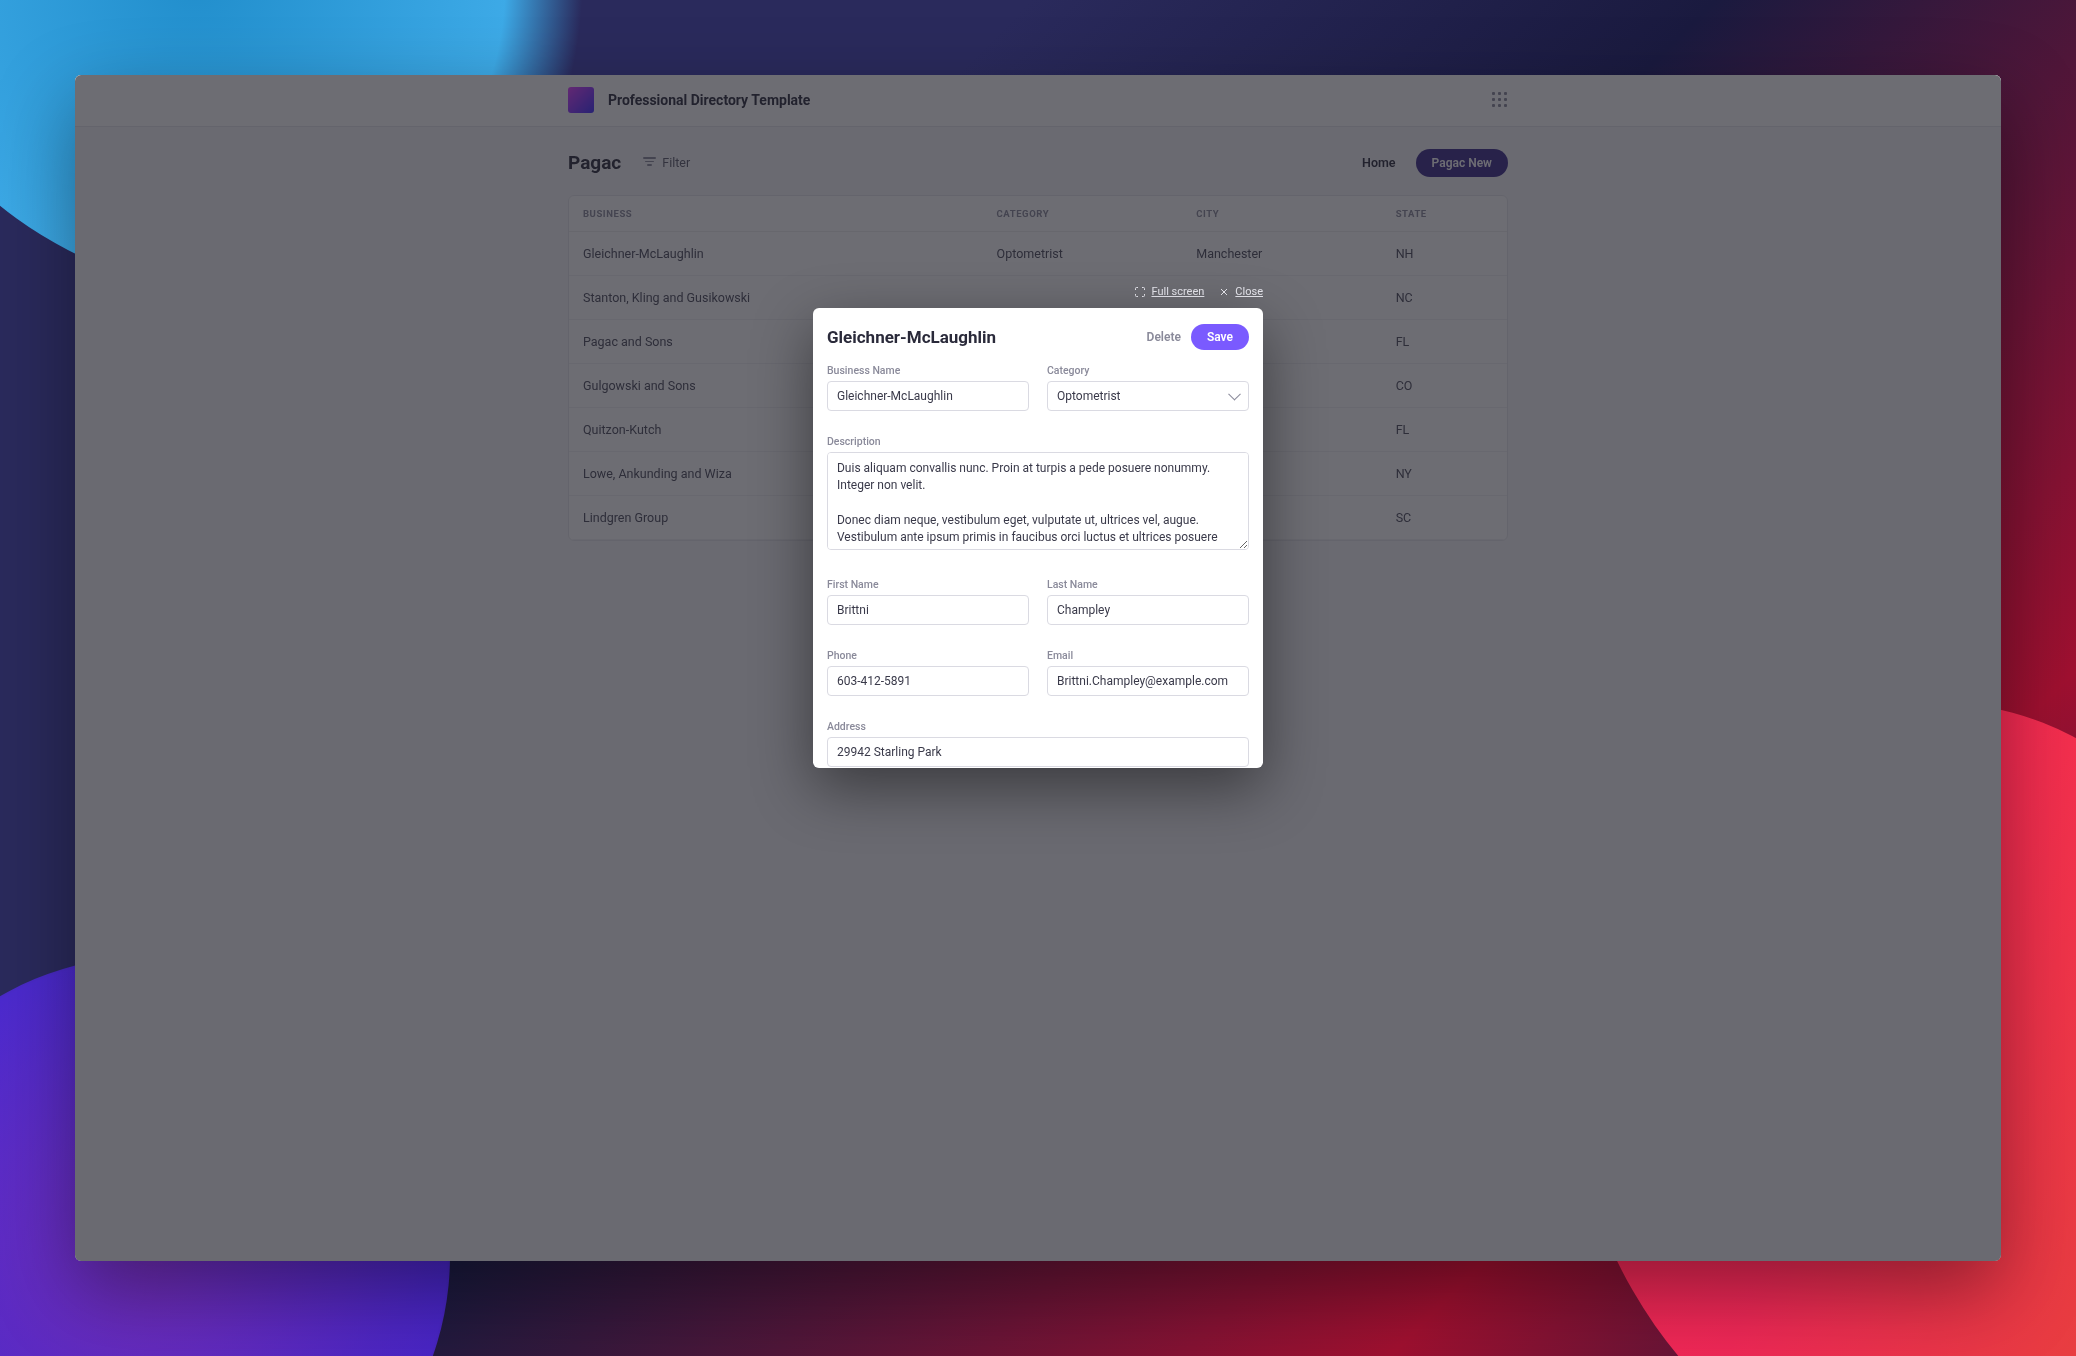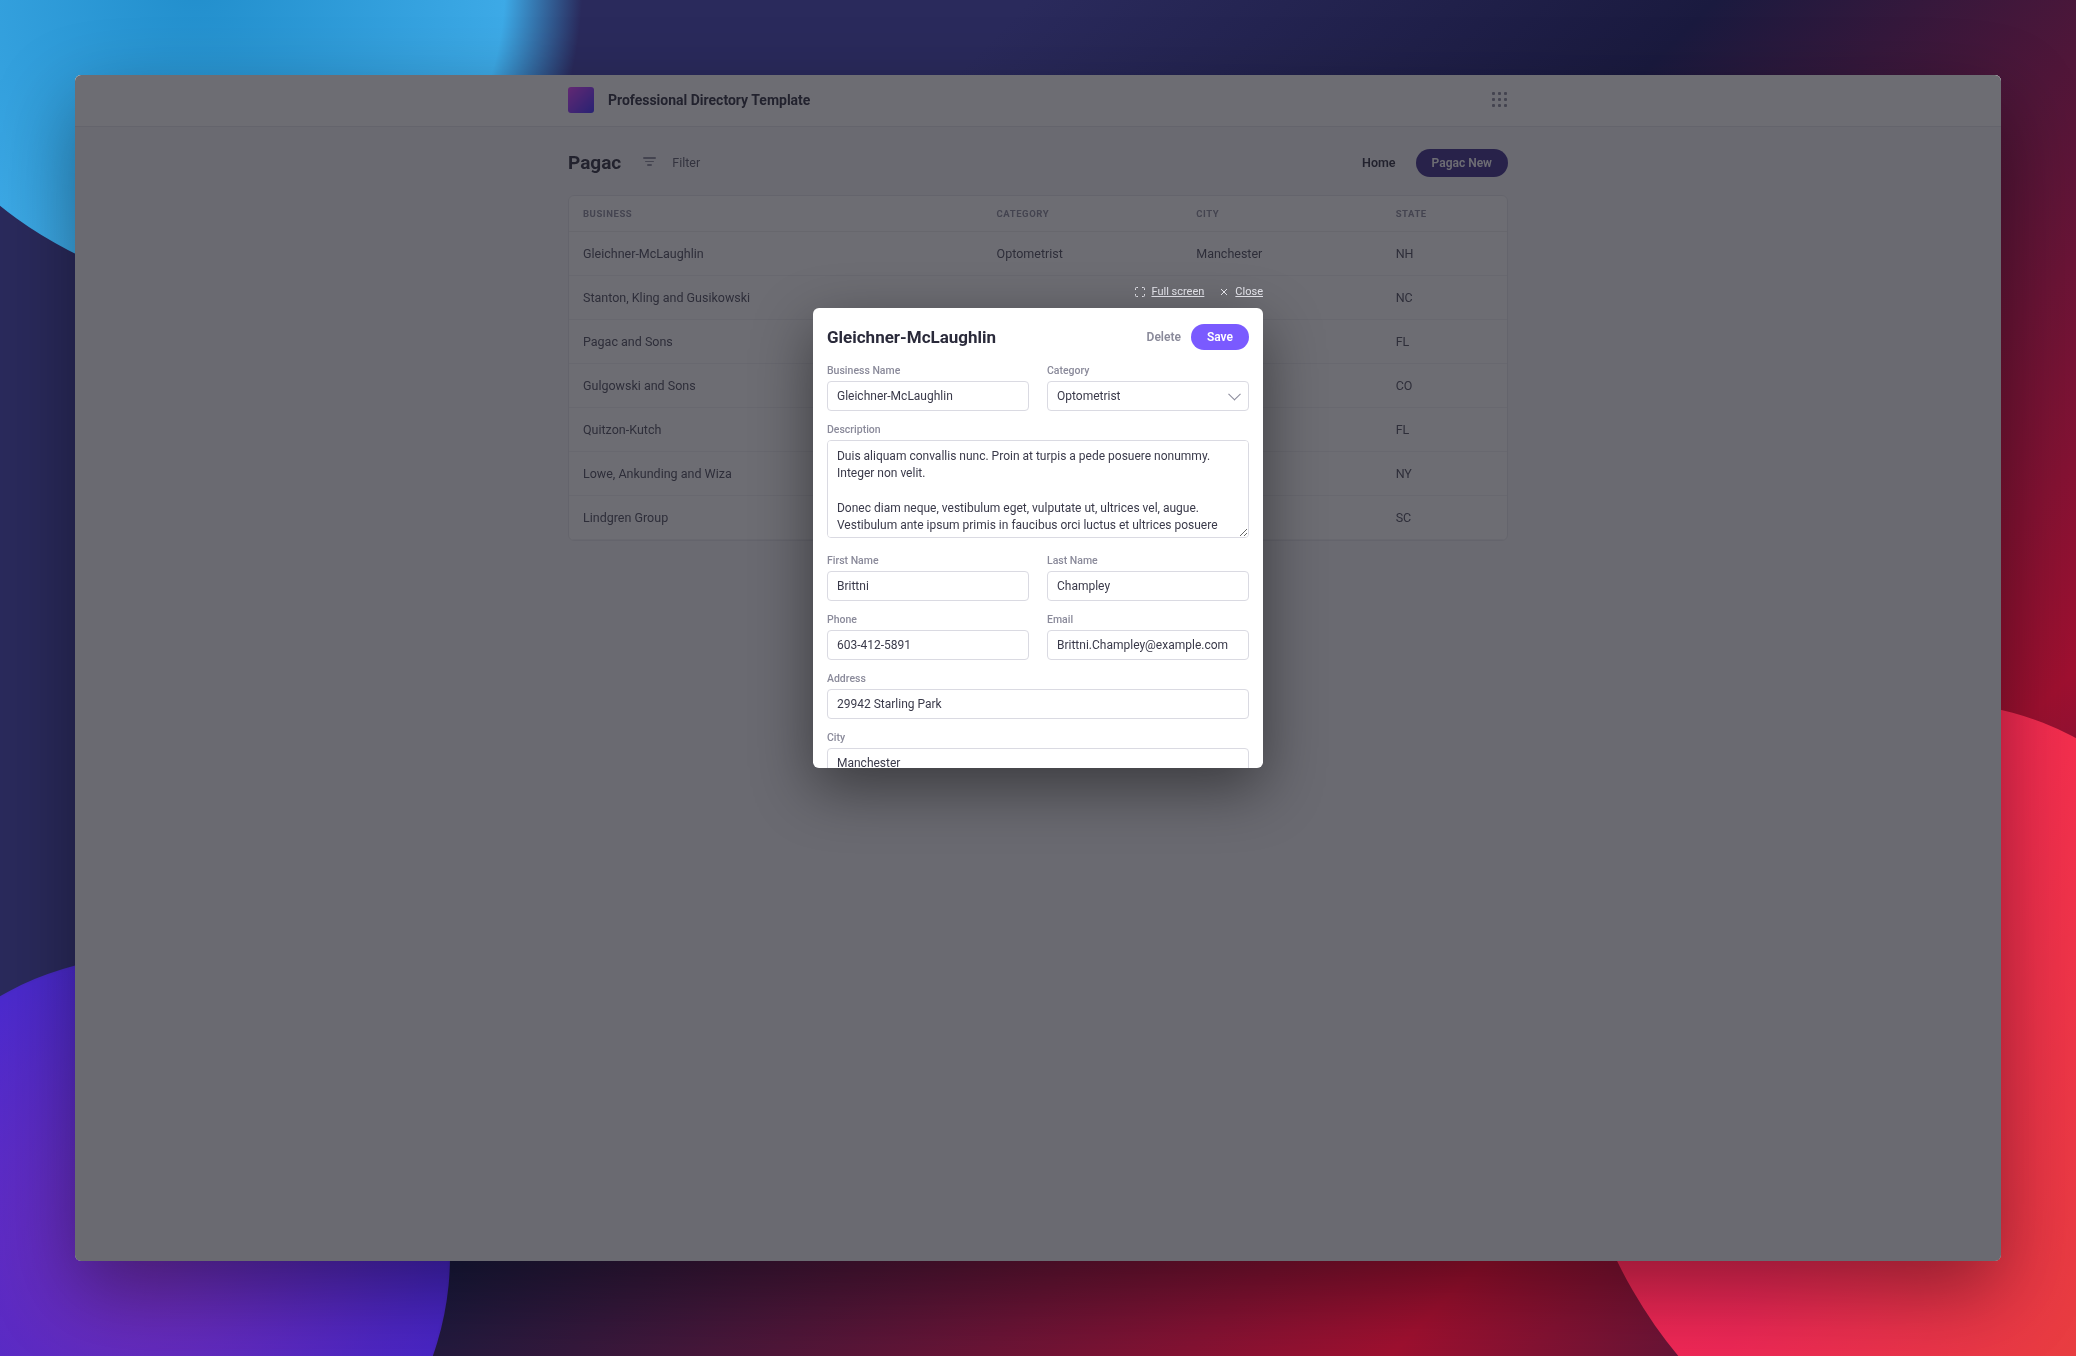--- a/index.html
+++ b/index.html
@@ -81,21 +81,21 @@
   }
   .apps-icon span { background:#8a8a9a; border-radius:1px; }
 
   .page {
     padding: 22px 24px;
     max-width: 988px;
     margin: 0 auto;
   }
   .page-head { display:flex; align-items:center; gap: 22px; }
   .page-title { font-size: 19px; font-weight: 700; color:#2a2a3a; }
-  .filter-btn { display:flex; align-items:center; gap:16px; font-size:12.5px; color:#5a5a6a; background:none; border:none; cursor:pointer; }
+  .filter-btn { display:flex; align-items:center; gap:6px; font-size:12.5px; color:#5a5a6a; background:none; border:none; cursor:pointer; }
   .page-head-right { margin-left:auto; display:flex; align-items:center; gap:20px; }
   .home-link { font-size:12.5px; font-weight:600; color:#2a2a3a; text-decoration:none; }
   .create-btn {
     background:#3a2a8a; color:#fff; border:none; border-radius:999px;
     padding:7px 16px; font-size:12px; font-weight:600; cursor:pointer;
   }
 
   .table-wrap {
     margin-top: 18px;
     background: #fff;
@@ -141,21 +141,21 @@
     overflow-y:auto;
     box-shadow: 0 20px 60px rgba(0,0,0,.45);
     position:relative;
   }
   .modal-head { display:flex; align-items:center; margin-bottom:14px; }
   .modal-title { font-size:17px; font-weight:700; color:#2a2a3a; }
   .modal-actions { margin-left:auto; display:flex; align-items:center; gap:10px; }
   .delete-btn { background:none; border:none; color:#8a8a9a; font-size:12px; font-weight:600; cursor:pointer; }
   .save-btn { background:#7a5aff; color:#fff; border:none; border-radius:999px; padding:6px 16px; font-size:12px; font-weight:600; cursor:pointer; }
 
-  .form-grid { display:grid; grid-template-columns:1fr 1fr; gap:12px 18px; }
+  .form-grid { display:grid; grid-template-columns:1fr 1fr; gap:24px 18px; }
   .form-field.full { grid-column:1 / -1; }
   .form-label { font-size:10.5px; color:#8a8a9a; font-weight:500; display:block; margin-bottom:4px; }
   .form-input, .form-select, .form-textarea {
     width:100%;
     border:1px solid #dadae2;
     border-radius:4px;
     padding:7px 9px;
     font-size:12px;
     color:#3a3a4a;
     background:#fff;

